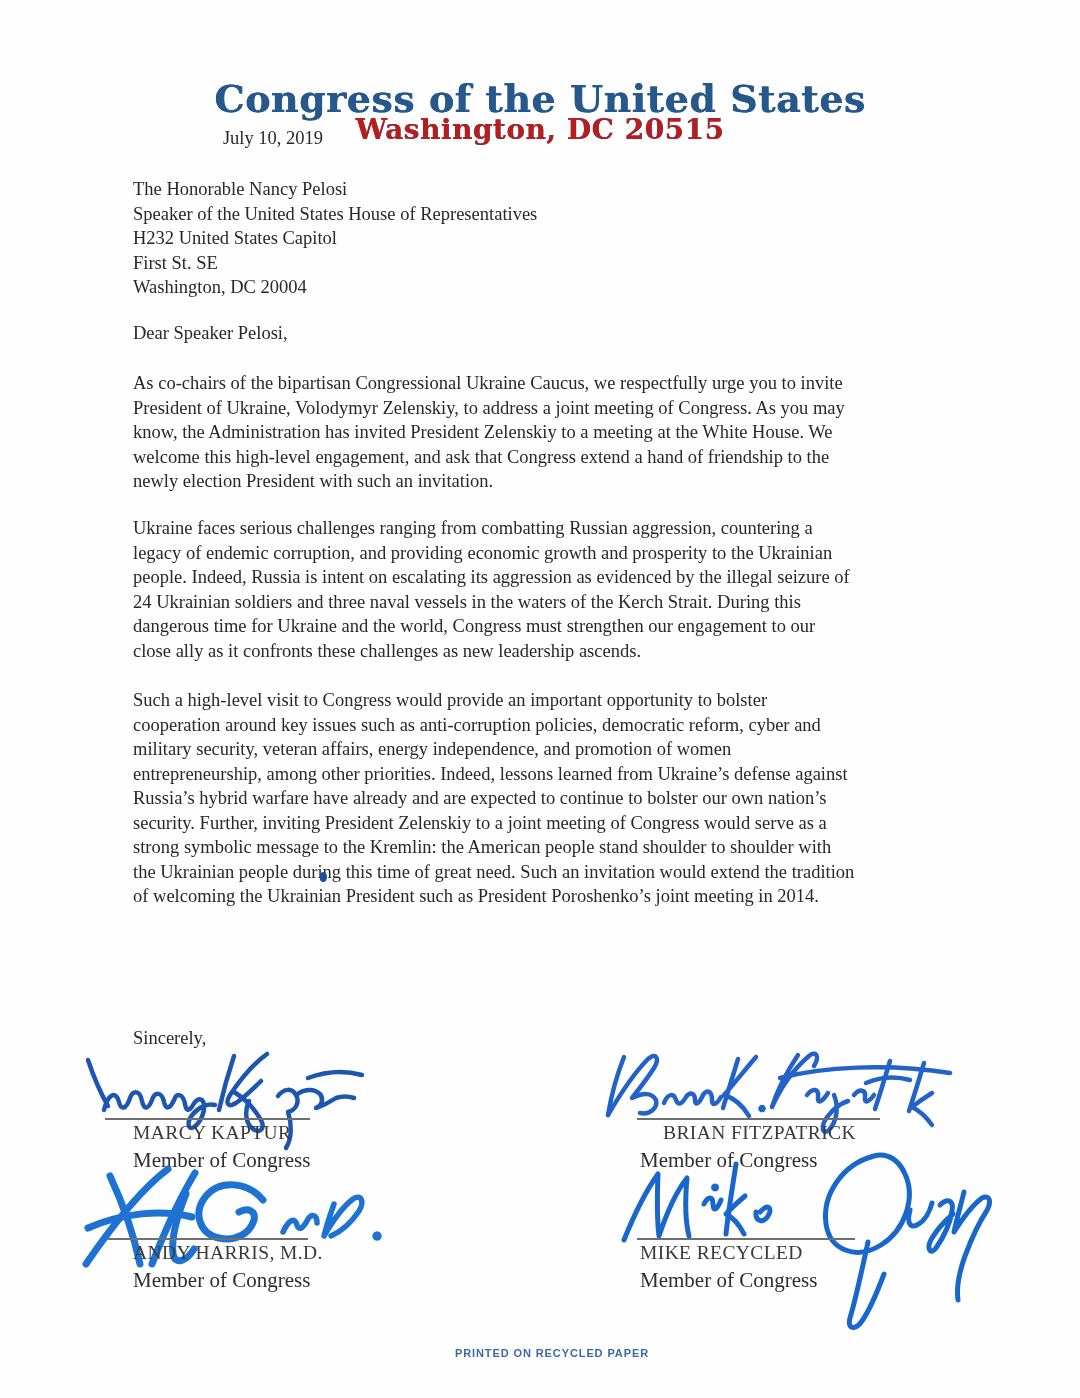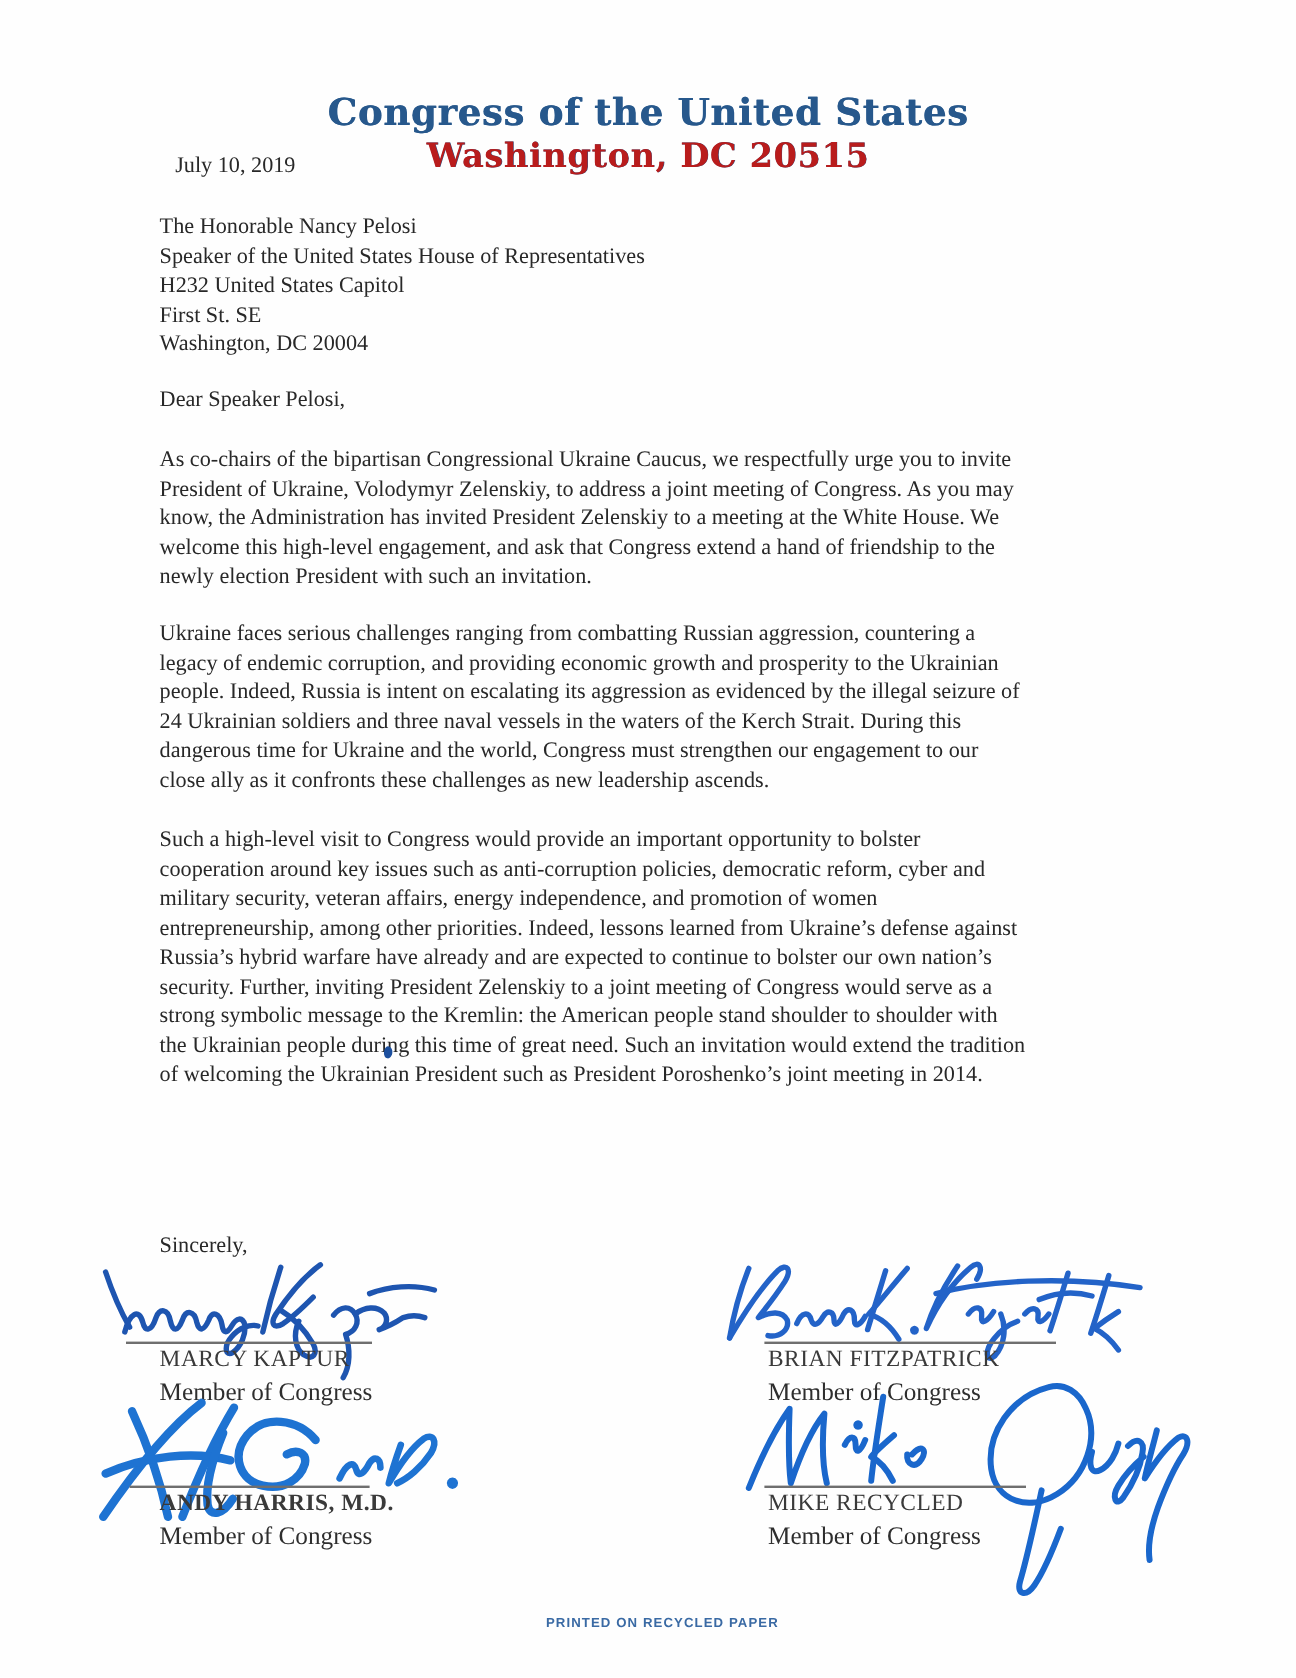--- a/index.html
+++ b/index.html
@@ -10,42 +10,42 @@
     overflow:hidden;
     font-family:"Liberation Serif", serif;
     color:#262626;
   }
   .abs{position:absolute;}
   .letterhead-title{
     left:0;right:0;top:76px;
     text-align:center;
     font-family:"DejaVu Serif", serif;
     font-weight:700;
-    font-size:31px;
+    font-size:38px;
     letter-spacing:0.5px;
     color:#27588c;
     text-shadow:0.4px 0 0 #27588c;
   }
   .letterhead-sub{
     left:0;right:0;top:113px;
     text-align:center;
     font-family:"DejaVu Serif", serif;
     font-weight:700;
     font-size:28px;
     letter-spacing:0.5px;
     color:#b91c1c;
     text-shadow:0.3px 0 0 #27588c;
   }
   .bodytext{
     font-size:18.5px;
     line-height:24.5px;
     white-space:pre-line;
     color:#282828;
   }
-  .date{left:146px;top:126px;width:300px;}
+  .date{left:123px;top:126px;width:300px;text-align:center;}
   .recipient{left:133px;top:177px;width:700px;}
   .salutation{left:133px;top:321px;width:400px;}
   .para{left:133px;top:0;width:840px;}
   .p1{top:371px;}
   .p2{top:516px;}
   .p3{top:688px;}
   .p4{top:935px;}
   .closing{left:133px;top:1026px;width:300px;}
 
   .sig-svg{position:absolute;pointer-events:none;}
@@ -59,24 +59,24 @@
     white-space:nowrap;
   }
   .sig-title{
     position:absolute;
     font-size:21px;color:#2e2e2e;white-space:nowrap;text-align:center;
   }
   .line-kaptur{left:105px;top:1118px;width:205px;}
   .name-kaptur{left:133px;top:1122px;}
   .title-kaptur{left:133px;top:1148px;}
   .line-fitz{left:637px;top:1118px;width:243px;}
-  .name-fitz{left:640px;top:1122px;}
+  .name-fitz{left:663px;top:1122px;}
   .title-fitz{left:640px;top:1148px;}
   .line-harris{left:108px;top:1238px;width:200px;}
-  .name-harris{left:133px;top:1242px;font-weight:bold;}
+  .name-harris{left:133px;top:1242px;}
   .title-harris{left:133px;top:1268px;}
   .line-quigley{left:637px;top:1238px;width:218px;}
   .name-quigley{left:640px;top:1242px;}
   .title-quigley{left:640px;top:1268px;}
 
   .footer{
     left:0;right:0;top:1347px;
     text-align:center;
     font-family:"Liberation Sans", sans-serif;
     font-weight:700;

